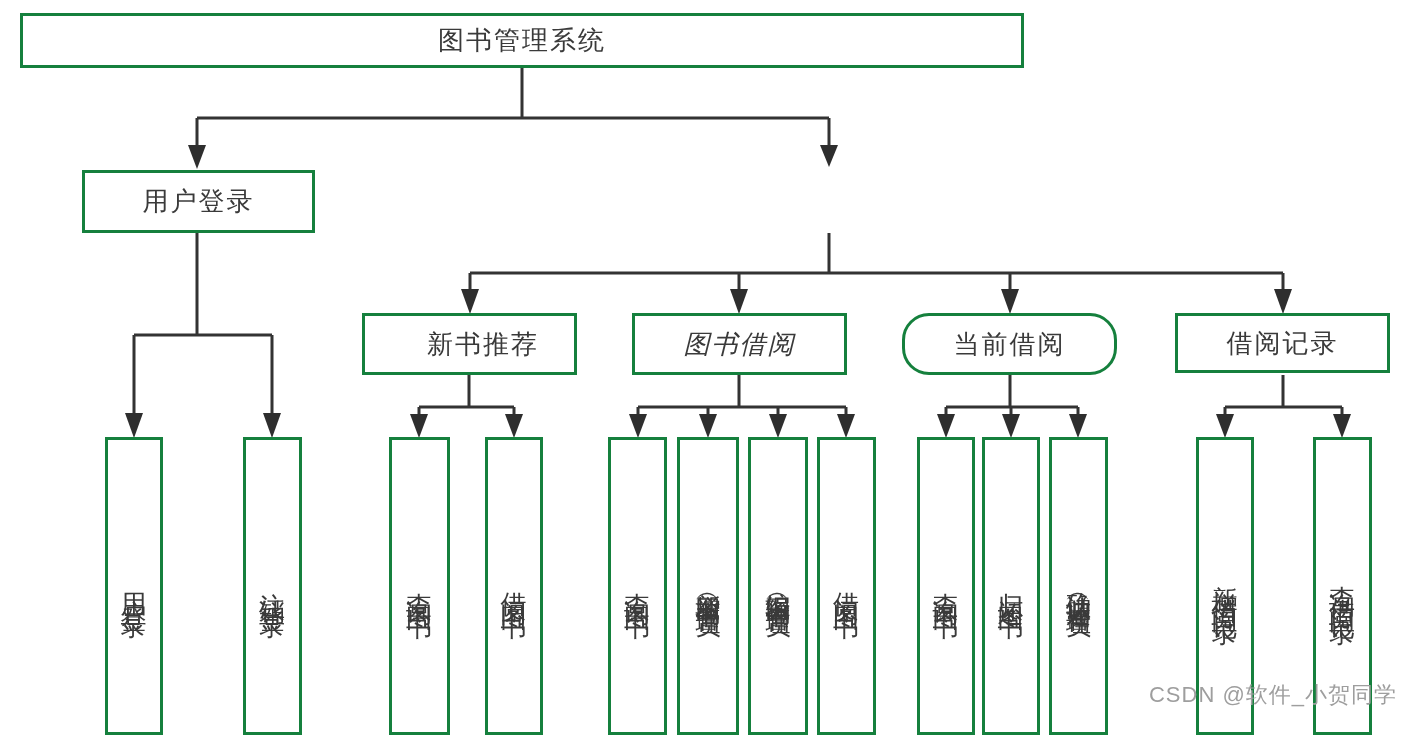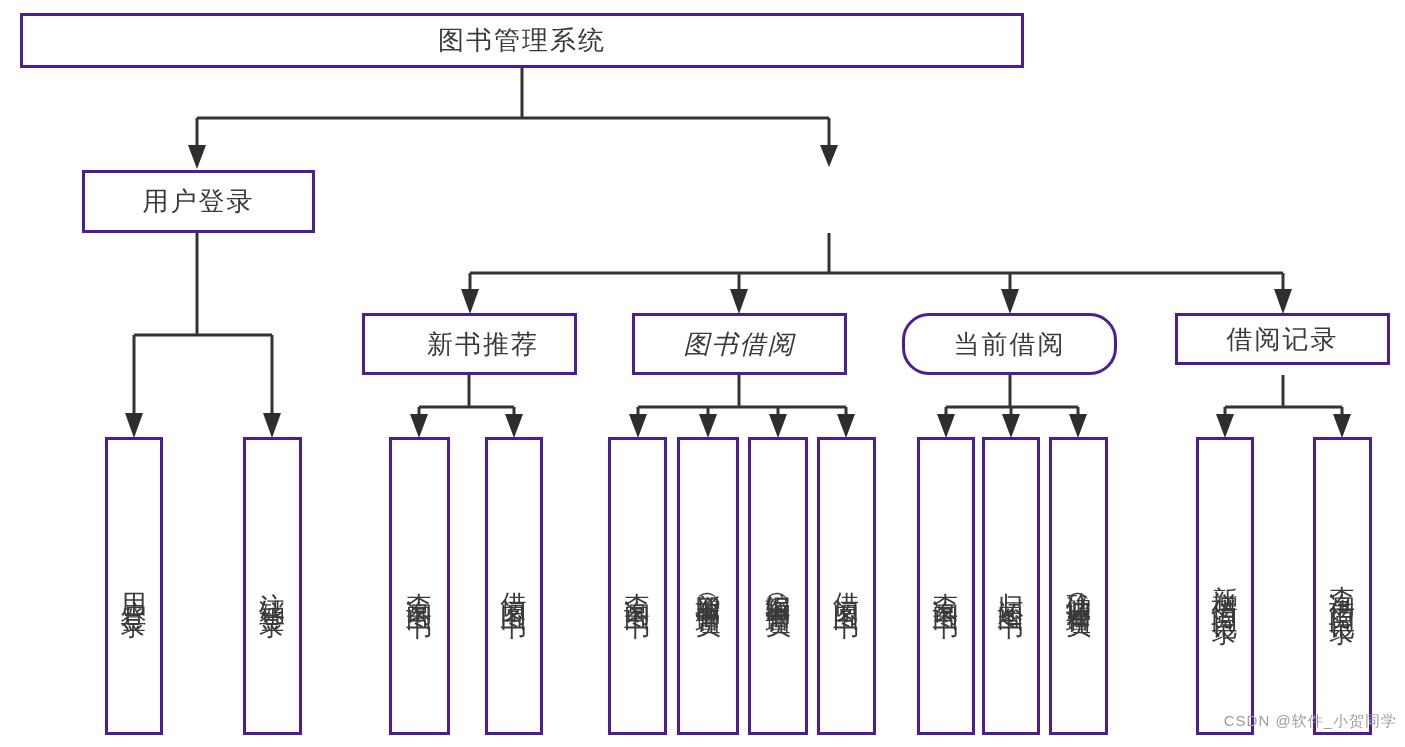--- a/index.html
+++ b/index.html
@@ -8,21 +8,21 @@
     width:1405px;height:747px;
     background:#ffffff;
     font-family:"Liberation Sans", sans-serif;
     overflow:hidden;
   }
   .edges{position:absolute;left:0;top:0;z-index:0;}
   .node{
     position:absolute;
     box-sizing:border-box;
     background:#ffffff;
-    border:3px solid #4c1d95;
+    border:3px solid #15803d;
     display:flex;align-items:center;justify-content:center;
     color:#3a3a3a;
     z-index:1;
   }
   .hlabel{
     font-size:26px;
     letter-spacing:2px;
     white-space:nowrap;
     color:#3a3a3a;
   }
@@ -31,22 +31,22 @@
     text-orientation:mixed;
     font-size:26px;
     letter-spacing:7px;
     line-height:1;
     color:#3a3a3a;
     white-space:nowrap;
   }
   .vlabel.tight{letter-spacing:3px;font-size:25px;}
   .watermark{
     position:absolute;
-    right:8px;top:712px;
-    font-size:15px;
+    right:8px;top:680px;
+    font-size:22px;
     color:#9e9e9e;
     letter-spacing:1px;
     z-index:2;
     white-space:nowrap;
   }
 </style>
 </head>
 <body>
 
 <div class="stage">
@@ -101,21 +101,21 @@
 
   <div class="node" style="left:362px;top:313px;width:215px;height:62px;padding-left:27px;">
     <span class="hlabel">新书推荐</span>
   </div>
   <div class="node" style="left:632px;top:313px;width:215px;height:62px;font-style:italic;">
     <span class="hlabel">图书借阅</span>
   </div>
   <div class="node" style="left:902px;top:313px;width:215px;height:62px;border-radius:27px;">
     <span class="hlabel">当前借阅</span>
   </div>
-  <div class="node" style="left:1175px;top:313px;width:215px;height:52px;">
+  <div class="node" style="left:1175px;top:313px;width:215px;height:60px;">
     <span class="hlabel">借阅记录</span>
   </div>
 
   <div class="node" style="left:105px;top:437px;width:58px;height:298px;">
     <span class="vlabel">用户登录</span>
   </div>
   <div class="node" style="left:243px;top:437px;width:59px;height:298px;">
     <span class="vlabel">注销登录</span>
   </div>
 

